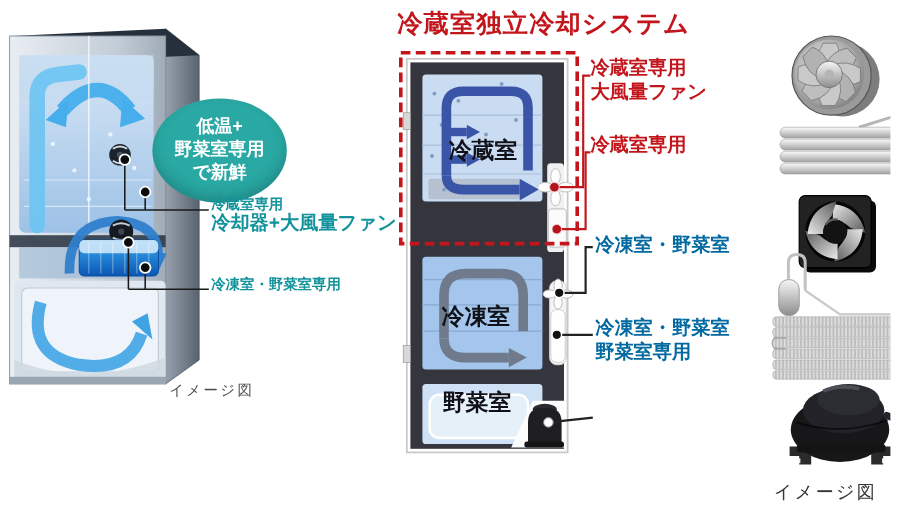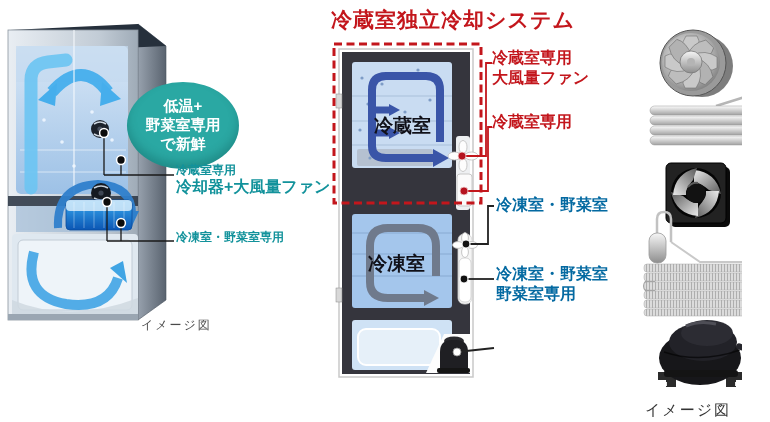--- a/index.html
+++ b/index.html
@@ -370,20 +370,21 @@
   <span class="b">冷却器+大風量ファン</span>
 </div>
 <div class="txt teal-label tl2">
   <span class="s">冷凍室・野菜室専用</span>
 </div>
 
 <div class="txt caption cap-left">イメージ図</div>
 
 <div class="txt comp-name cn1">冷蔵室</div>
 <div class="txt comp-name cn2">冷凍室</div>
+<div class="txt comp-name cn3">野菜室</div>
 
 <div class="txt dlabel red dl1">
   <span>冷蔵室専用</span>
   <span>大風量ファン</span>
 </div>
 <div class="txt dlabel red dl2">
   <span>冷蔵室専用</span>
 </div>
 <div class="txt dlabel blk dl3">
   <span>冷凍室・野菜室</span>

